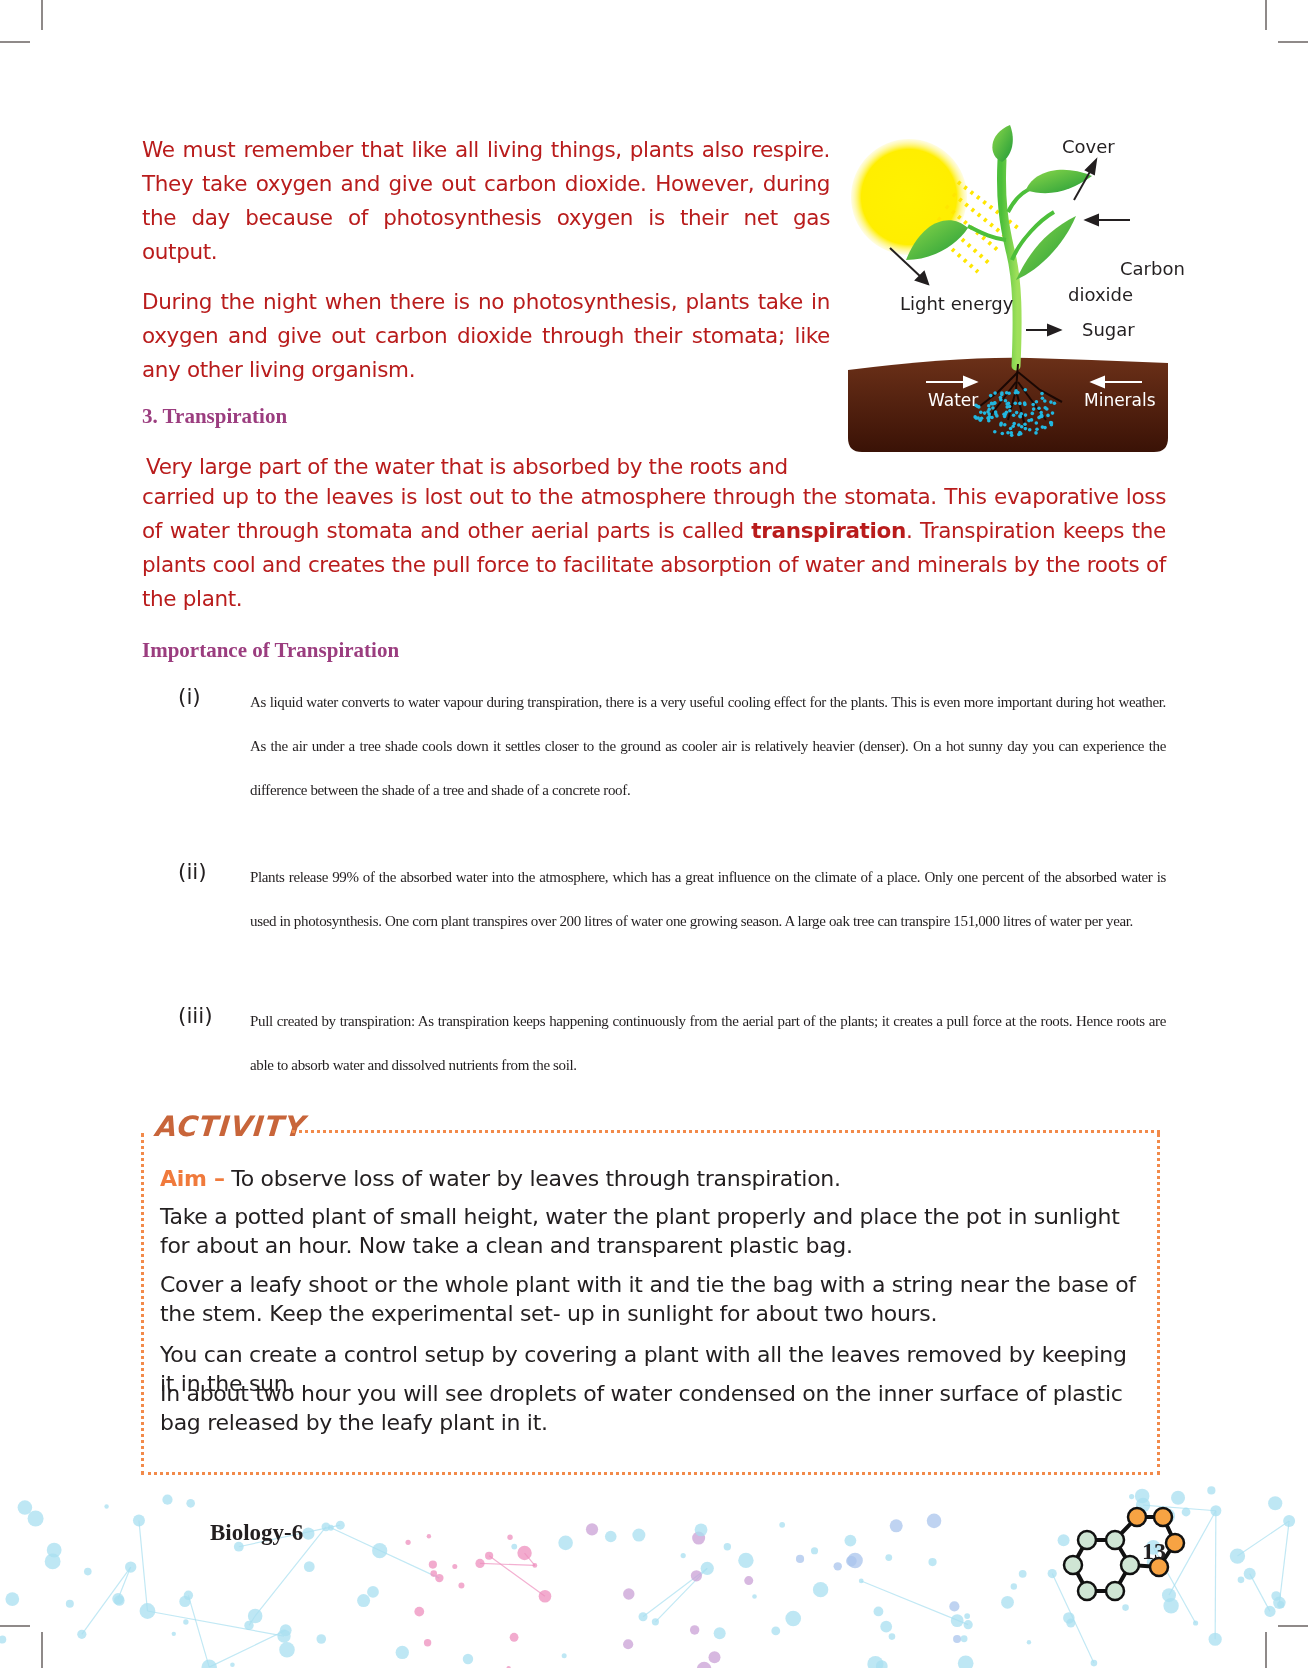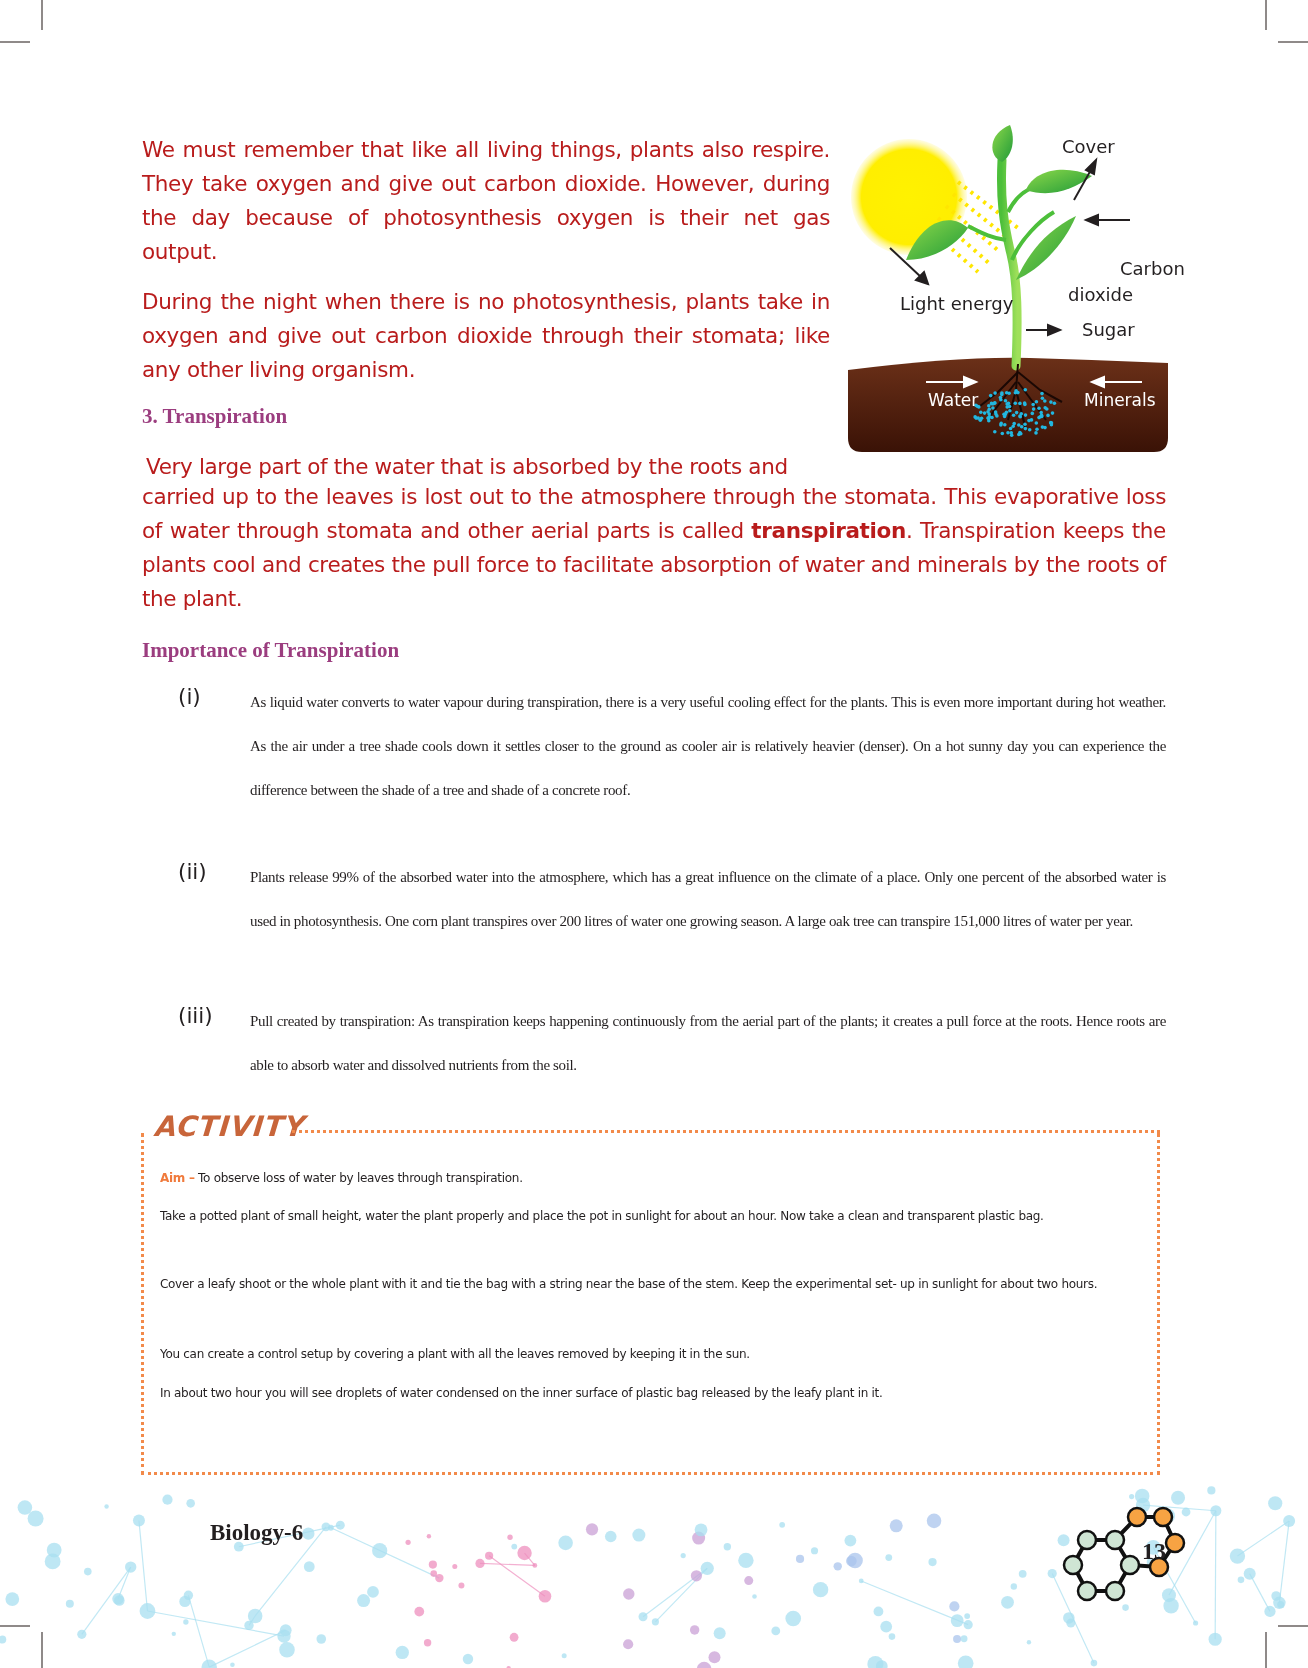--- a/index.html
+++ b/index.html
@@ -17,21 +17,21 @@
   .list-text { position:absolute; left:108px; width:916px; font-family:Liberation Serif, serif;
                font-size:15px; line-height:44px; text-align:justify; letter-spacing:-0.35px; }
   .diagram { position:absolute; left:840px; top:120px; width:340px; height:340px; }
   .diag-label { position:absolute; font-family:"DejaVu Sans", sans-serif; font-size:18px; color:#231f20; line-height:26px; }
   .diag-label.white { color:#ffffff; font-size:17px; }
   .activity-title { position:absolute; left:156px; top:1110px; font-family:"DejaVu Sans", sans-serif;
                     font-weight:bold; font-style:italic; font-size:28px; color:#c8653a; letter-spacing:1px; transform:skewX(-6deg); }
   .activity-box { position:absolute; left:141px; top:1133px; width:1019px; height:342px;
                   border:3px dotted #f28a4a; border-top:none; box-sizing:border-box; }
   .activity-top-dots { position:absolute; left:292px; top:1130px; width:868px; height:0; border-top:3px dotted #f28a4a; }
-  .act-para { position:absolute; left:160px; width:980px; font-family:"DejaVu Sans", sans-serif; font-size:12px;
+  .act-para { position:absolute; left:160px; width:980px; font-family:"DejaVu Sans", sans-serif; font-size:22px;
               line-height:29px; color:#231f20; letter-spacing:-0.3px; }
   .aim-label { color:#f07a3c; font-weight:bold; }
   .footer-label { position:absolute; left:210px; top:1520px; font-family:"Liberation Serif", serif; font-weight:bold;
                   font-size:23px; color:#231f20; }
   .bg-network { position:absolute; left:0; top:1480px; width:1308px; height:188px; }
   .page-badge { position:absolute; left:1055px; top:1505px; width:180px; height:120px; }
   .page-num { position:absolute; left:1142px; top:1538px; font-family:"Liberation Serif", serif; font-weight:bold;
               font-size:24px; color:#231f20; }
 </style>
 </head>

